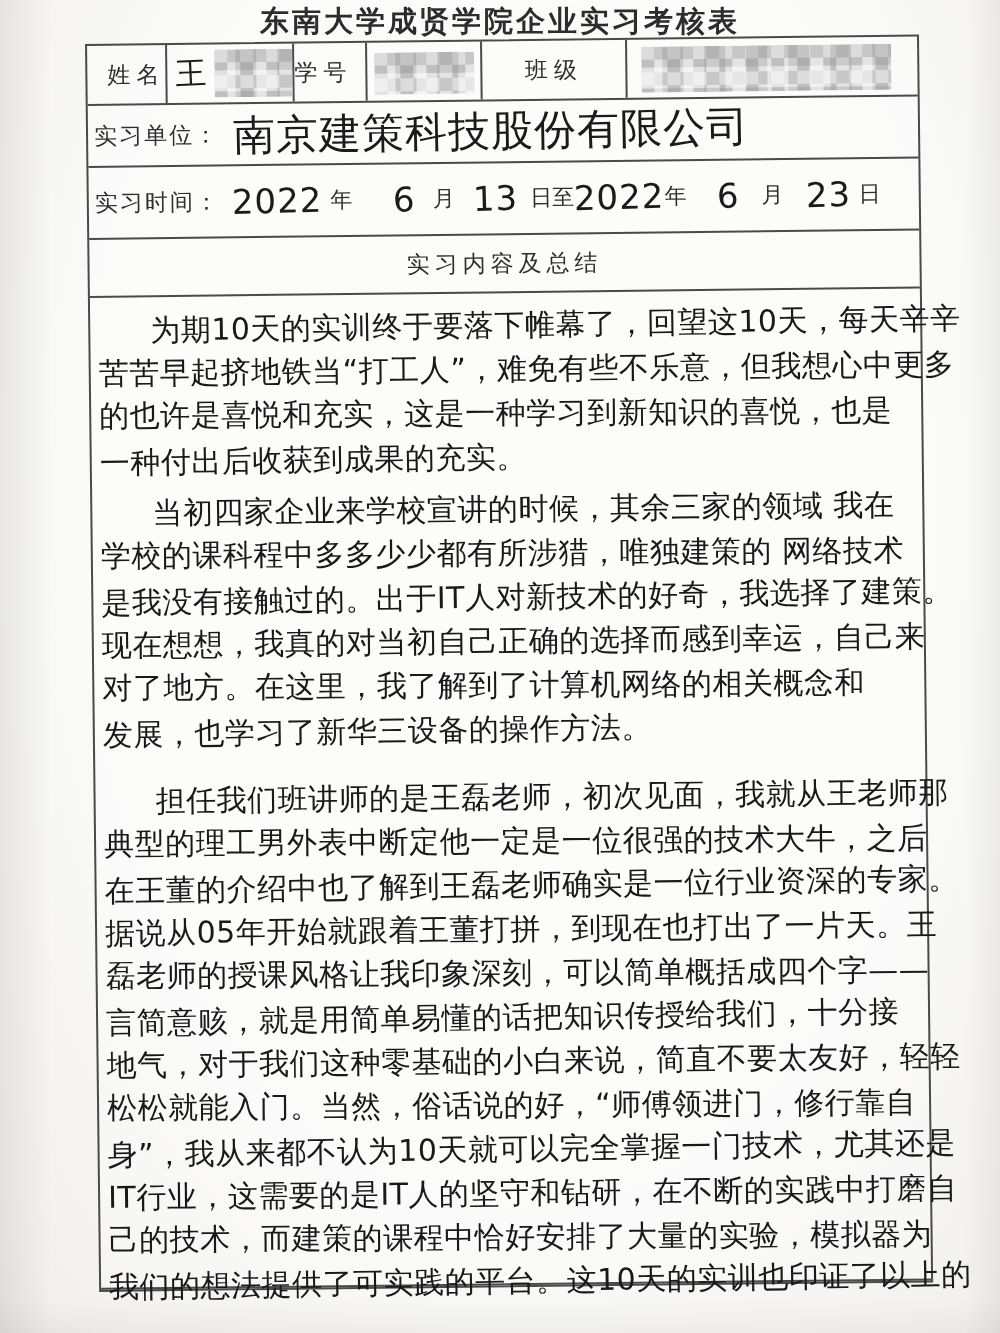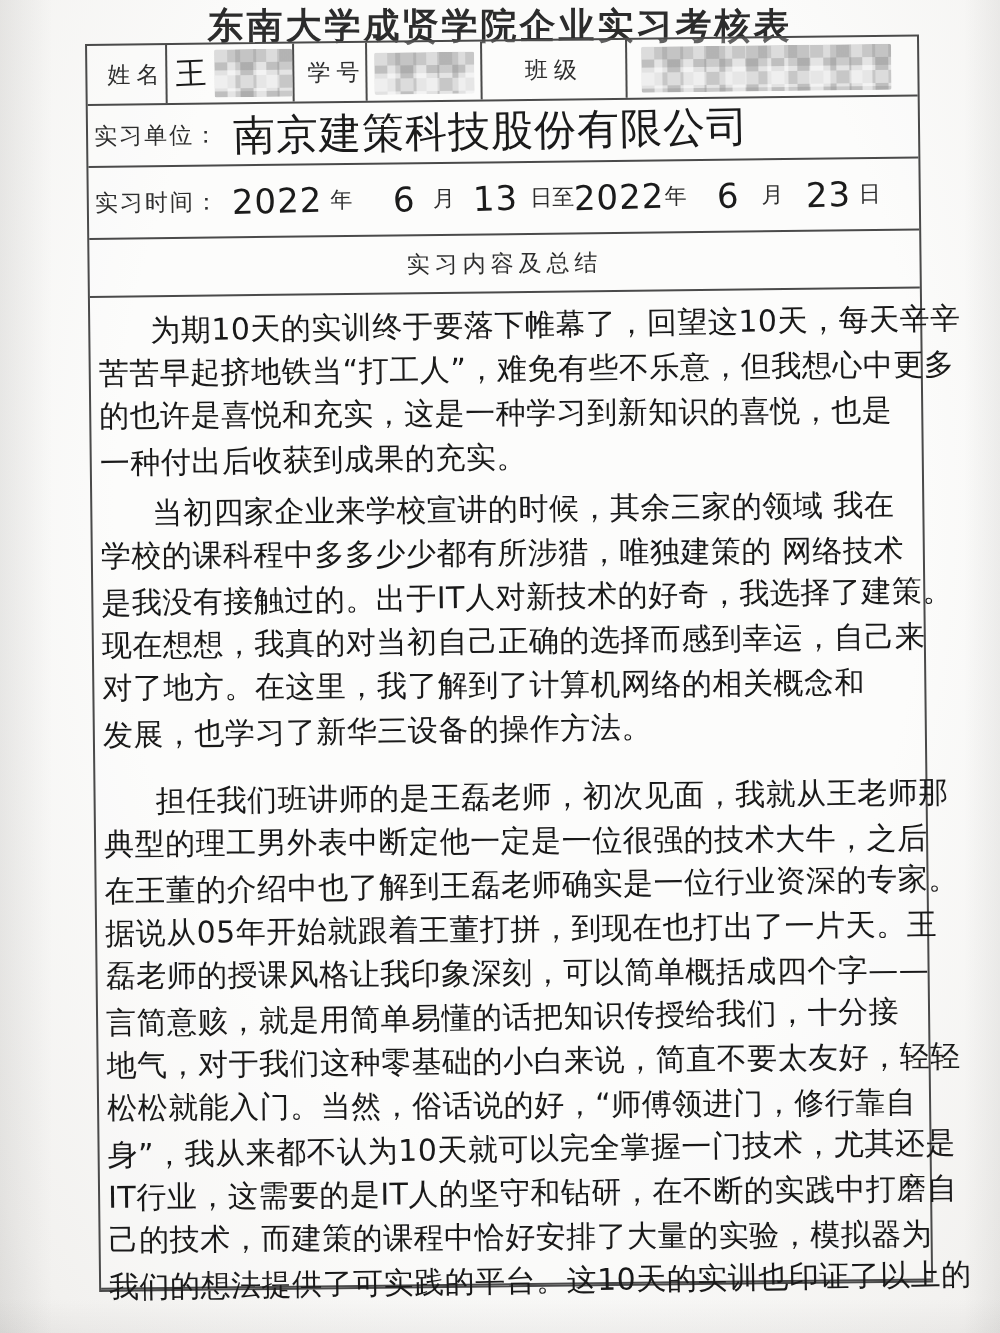--- a/index.html
+++ b/index.html
@@ -17,41 +17,41 @@
   .edge-left{position:absolute;left:0;top:0;bottom:0;width:70px;
     background:linear-gradient(to right, rgba(90,88,85,.10), rgba(90,88,85,0) 75%);pointer-events:none;}
   .edge-right{position:absolute;right:0;top:0;bottom:0;width:45px;
     background:linear-gradient(to left, rgba(90,88,85,.08), rgba(90,88,85,0) 80%);pointer-events:none;}
   .edge-bottom{position:absolute;left:0;right:0;bottom:0;height:40px;
     background:linear-gradient(to top, rgba(120,118,115,.07), rgba(120,118,115,0) 85%);pointer-events:none;}
 
   .doc-title{
     position:absolute;top:2px;left:0;right:0;
     text-align:center;
-    font-size:36px;font-weight:600;letter-spacing:3px;
+    font-size:29px;font-weight:600;letter-spacing:3px;
     color:#2c2c2c;
   }
 
   .form{
     position:absolute;left:85px;top:40px;width:830px;
     border:2px solid #4a4a4a;
     transform:rotate(-0.65deg);
     transform-origin:42% 0%;
     background:rgba(255,255,255,.25);
   }
   .row{border-bottom:2px solid #4a4a4a;box-sizing:border-box;}
   .row:last-child{border-bottom:2px solid #4a4a4a;}
 
   
   .row-ident{display:flex;height:60px;align-items:stretch;}
   .cell{display:flex;align-items:center;box-sizing:border-box;}
   .cell-sep{border-right:2px solid #4a4a4a;}
   .c-name-label{width:80px;justify-content:flex-end;}
   .c-name-val{width:127px;padding-left:8px;}
-  .c-sid-label{width:73px;justify-content:flex-end;}
+  .c-sid-label{width:73px;justify-content:flex-start;}
   .c-sid-val{width:115px;justify-content:center;}
   .c-class-label{width:145px;justify-content:center;}
   .c-class-val{flex:1;padding-left:14px;}
   .print-label{font-size:23px;letter-spacing:6px;color:#2e2e2e;white-space:nowrap;}
   .print-label.tight{letter-spacing:2px;}
 
   .hand{font-family:"DejaVu Sans","Liberation Sans",sans-serif;color:#1b1b1b;}
   .hand-name{font-size:31px;margin-right:8px;transform:rotate(-2deg);}
 
   .mosaic{

